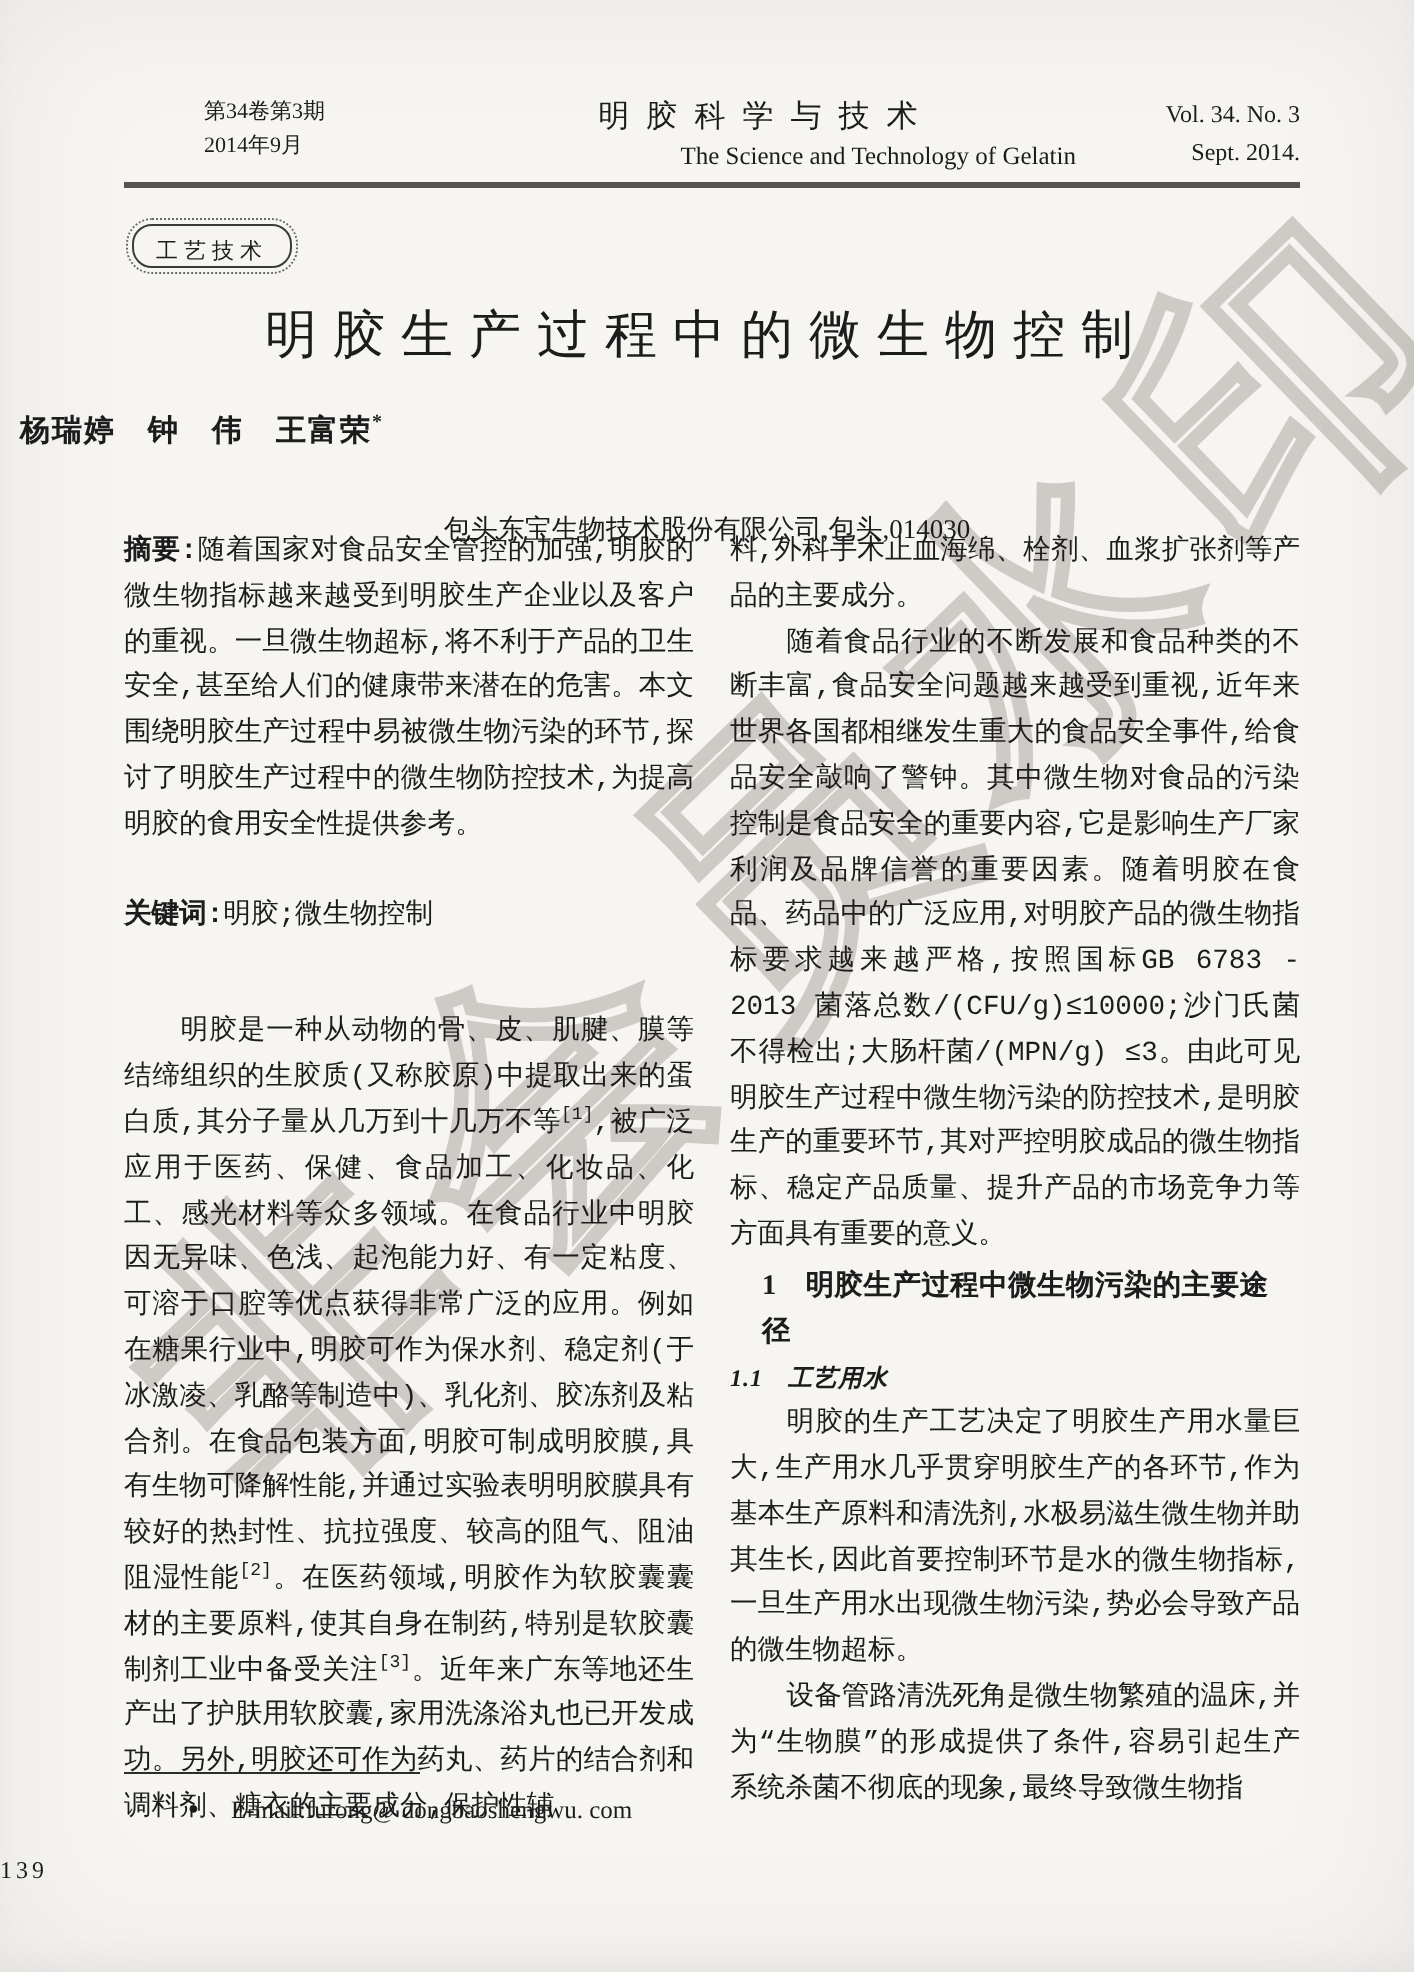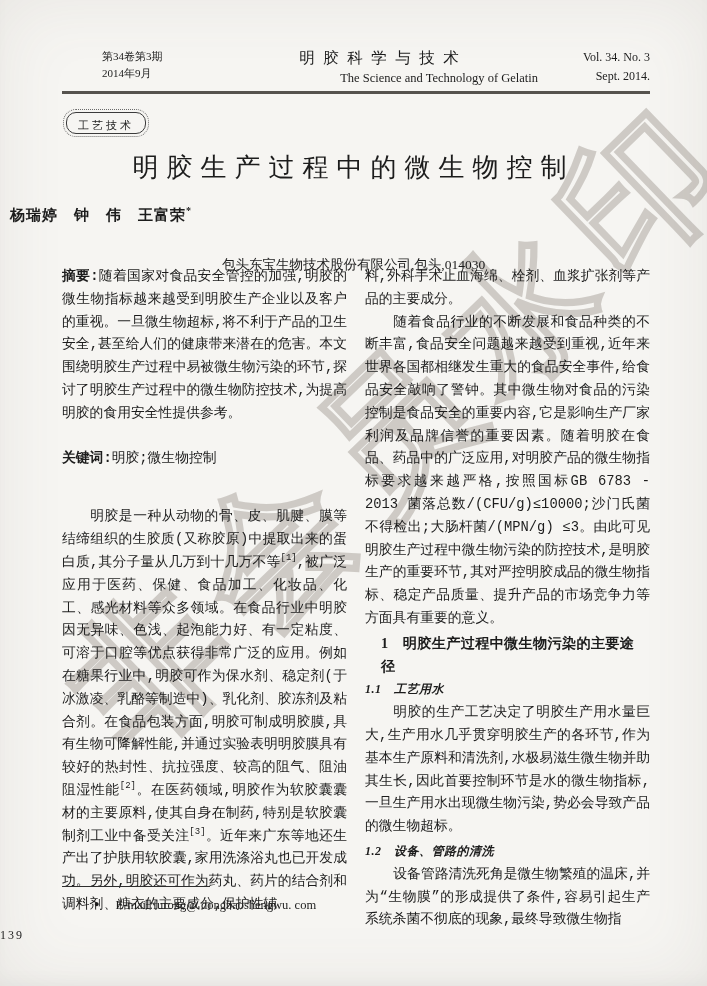--- a/index.html
+++ b/index.html
@@ -96,21 +96,20 @@
         <p class="para"><b class="lbl">关键词:</b>明胶;微生物控制</p>
         <div class="vspace-lg"></div>
         <p class="para indent">明胶是一种从动物的骨、皮、肌腱、膜等结缔组织的生胶质(又称胶原)中提取出来的蛋白质,其分子量从几万到十几万不等<sup>[1]</sup>,被广泛应用于医药、保健、食品加工、化妆品、化工、感光材料等众多领域。在食品行业中明胶因无异味、色浅、起泡能力好、有一定粘度、可溶于口腔等优点获得非常广泛的应用。例如在糖果行业中,明胶可作为保水剂、稳定剂(于冰激凌、乳酪等制造中)、乳化剂、胶冻剂及粘合剂。在食品包装方面,明胶可制成明胶膜,具有生物可降解性能,并通过实验表明明胶膜具有较好的热封性、抗拉强度、较高的阻气、阻油阻湿性能<sup>[2]</sup>。在医药领域,明胶作为软胶囊囊材的主要原料,使其自身在制药,特别是软胶囊制剂工业中备受关注<sup>[3]</sup>。近年来广东等地还生产出了护肤用软胶囊,家用洗涤浴丸也已开发成功。另外,明胶还可作为药丸、药片的结合剂和调料剂、糖衣的主要成分,保护性辅</p>
       </div>
     <div class="col">
         <p class="para">料,外科手术止血海绵、栓剂、血浆扩张剂等产品的主要成分。</p>
         <p class="para indent">随着食品行业的不断发展和食品种类的不断丰富,食品安全问题越来越受到重视,近年来世界各国都相继发生重大的食品安全事件,给食品安全敲响了警钟。其中微生物对食品的污染控制是食品安全的重要内容,它是影响生产厂家利润及品牌信誉的重要因素。随着明胶在食品、药品中的广泛应用,对明胶产品的微生物指标要求越来越严格,按照国标GB 6783 - 2013 菌落总数/(CFU/g)≤10000;沙门氏菌不得检出;大肠杆菌/(MPN/g) ≤3。由此可见明胶生产过程中微生物污染的防控技术,是明胶生产的重要环节,其对严控明胶成品的微生物指标、稳定产品质量、提升产品的市场竞争力等方面具有重要的意义。</p>
         <p class="h1">1　明胶生产过程中微生物污染的主要途径</p>
         <p class="h2">1.1　工艺用水</p>
         <p class="para indent">明胶的生产工艺决定了明胶生产用水量巨大,生产用水几乎贯穿明胶生产的各环节,作为基本生产原料和清洗剂,水极易滋生微生物并助其生长,因此首要控制环节是水的微生物指标,一旦生产用水出现微生物污染,势必会导致产品的微生物超标。</p>
-        <p class="h2">1.2　设备、管路的清洗</p>
         <p class="para indent">设备管路清洗死角是微生物繁殖的温床,并为“生物膜”的形成提供了条件,容易引起生产系统杀菌不彻底的现象,最终导致微生物指</p>
       </div>
   </div>
 
   <div class="fnrule"></div>
   <div class="footnote"><span class="fnmark">●</span><span>E-mail:furong@ dongbaoshengwu. com</span></div>
 
   <div class="pageno">139</div>
 
 </div>

